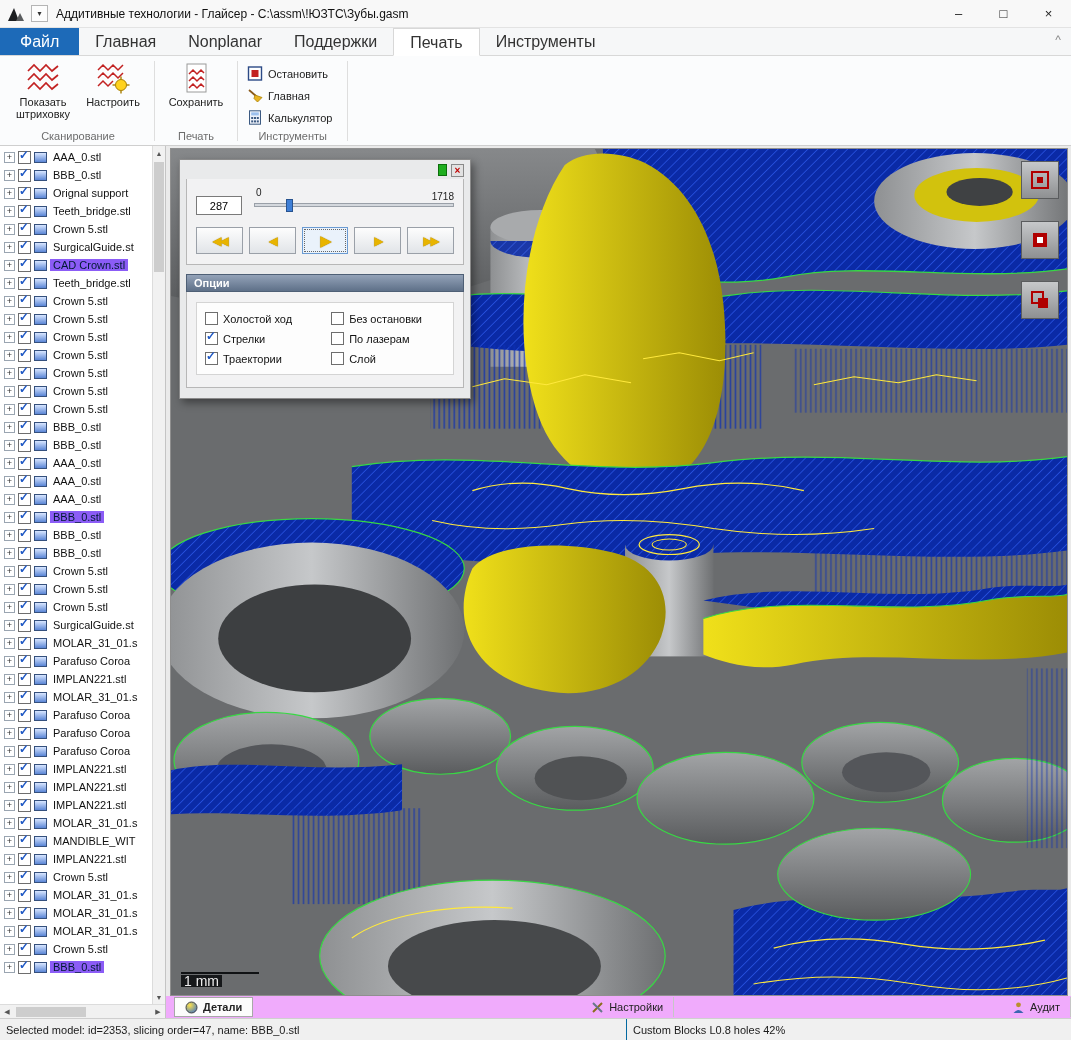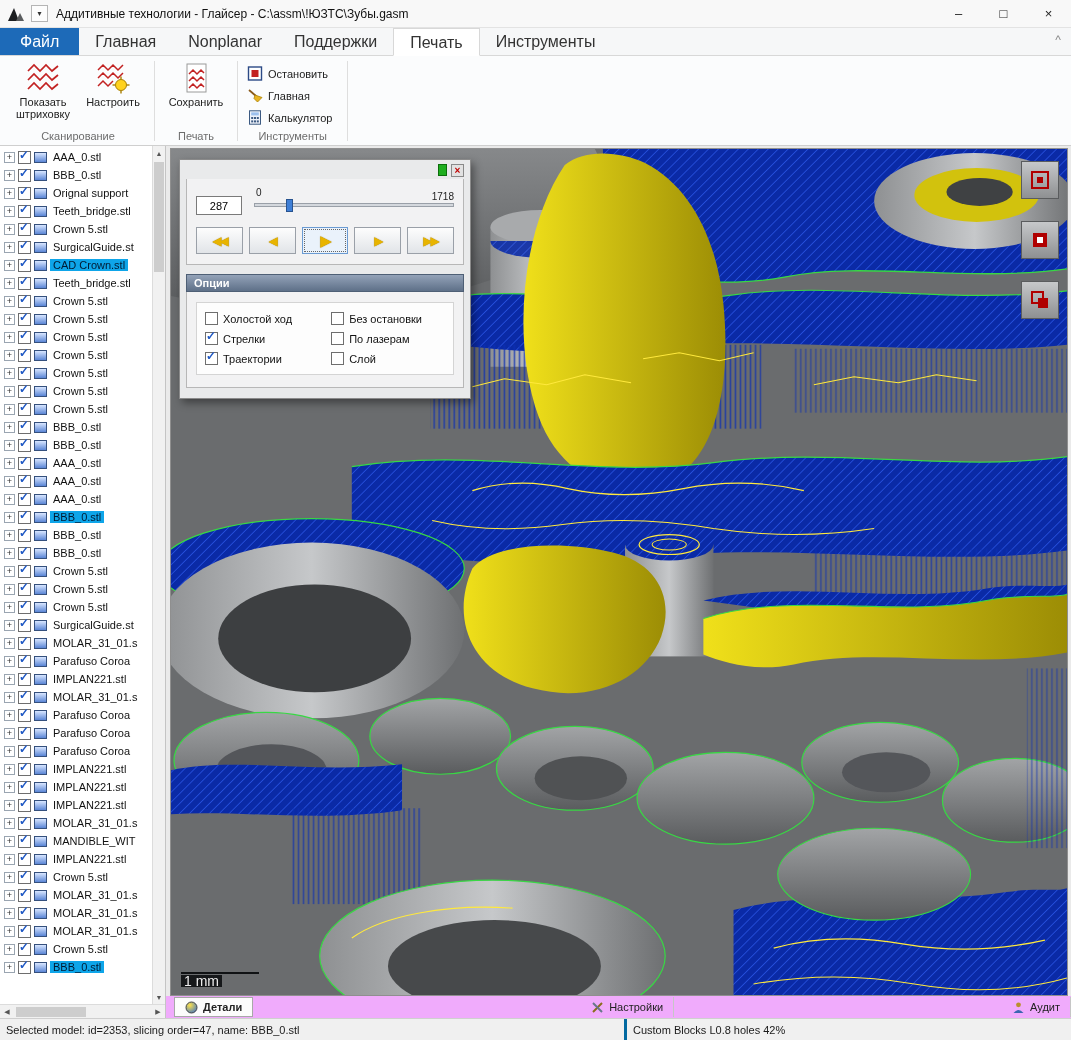--- a/index.html
+++ b/index.html
@@ -37,21 +37,21 @@
   .main { height:872px; display:flex; overflow:hidden; background:#eaeaea; }
   .leftpane { width:166px; background:#fff; border-right:1px solid #c4c4c4; display:flex; flex-direction:column; position:relative; }
   .tree { flex:1; overflow:hidden; padding:2px 14px 0 1px; position:relative; }
   .tree-row { height:18px; display:flex; align-items:center; gap:3px; padding-left:3px; white-space:nowrap; overflow:hidden; }
   .expand { width:11px; height:11px; flex:0 0 11px; border:1px solid #9aa5b1; background:#fff; font-size:9px; line-height:9px; text-align:center; color:#333; }
   .checkbox { width:13px; height:13px; flex:0 0 13px; border:1px solid #6e6e6e; background:#fff; position:relative; }
   .checkbox .mark { display:none; position:absolute; left:0px; top:-3px; color:#1f58c4; font-size:12px; font-weight:bold; line-height:13px; }
   .checkbox.checked .mark { display:block; }
   .obj-icon { width:13px; height:11px; flex:0 0 13px; border:1px solid #35507d; background:linear-gradient(#d8e6ff,#5b86d6); }
   .row-label { font-size:11px; padding:0 3px; color:#111; }
-  .row-label.selected { background:#0ea5e9; color:#001a33; }
+  .row-label.selected { background:#8b5cf6; color:#001a33; }
 
   .vscroll { position:absolute; right:0; top:0; bottom:14px; width:13px; background:#f1f1f1; border-left:1px solid #dcdcdc; font-size:7px; color:#555; }
   .vscroll .arr { height:14px; display:flex; align-items:center; justify-content:center; background:#f1f1f1; }
   .vscroll .arr.down { position:absolute; bottom:0; left:0; right:0; }
   .vthumb { position:absolute; left:1px; right:1px; top:16px; height:110px; background:#cdcdcd; }
   .hscroll { height:14px; background:#f1f1f1; border-top:1px solid #dcdcdc; display:flex; align-items:center; font-size:7px; color:#555; }
   .hscroll .arr { width:14px; text-align:center; }
   .hthumb { width:70px; height:10px; background:#cdcdcd; margin:0 2px; }
   .hspacer { flex:1; }
 
@@ -91,21 +91,21 @@
   .optgrid { display:grid; grid-template-rows:repeat(3,auto); grid-auto-flow:column; gap:7px 16px; background:#fdfdfd; border:1px solid #d4d4d4; padding:9px 8px; }
   .optitem { display:flex; align-items:center; gap:5px; font-size:11px; color:#111; }
 
   
   .vtabs { height:22px; display:flex; align-items:center; background:#f0abfc; padding-left:8px;justify-content:space-between; }
   .vtab { display:flex; align-items:center; gap:5px; font-size:11px; color:#222; padding:2px 10px; border-right:1px solid #c6c6c6; height:20px; }
   .vtab.active { font-weight:bold; background:#fcfcfc; border:1px solid #a8a8a8; }
 
   
   .statusbar { height:22px; background:#f0f0f0; border-top:1px solid #cfcfcf; display:flex; align-items:stretch; font-size:11px; }
-  .status-left { width:627px; display:flex; align-items:center; padding:0 6px; border-right:3px solid #0369a1; white-space:nowrap; overflow:hidden; }
+  .status-left { width:627px; display:flex; align-items:center; padding:0 6px; border-right:1px solid #0369a1; white-space:nowrap; overflow:hidden; }
   .status-right { flex:1; display:flex; align-items:center; padding:0 6px; white-space:nowrap; overflow:hidden; }
 </style>
 </head>
 <body>
 
 <div class="titlebar">
   <span class="app-logo">
     <svg width="18" height="16" viewBox="0 0 18 16">
         <polygon points="1,15 7,2 12,15" fill="#1c1e20"></polygon>
         <polygon points="9,15 13,7 17,15" fill="#5a5c5e"></polygon>

